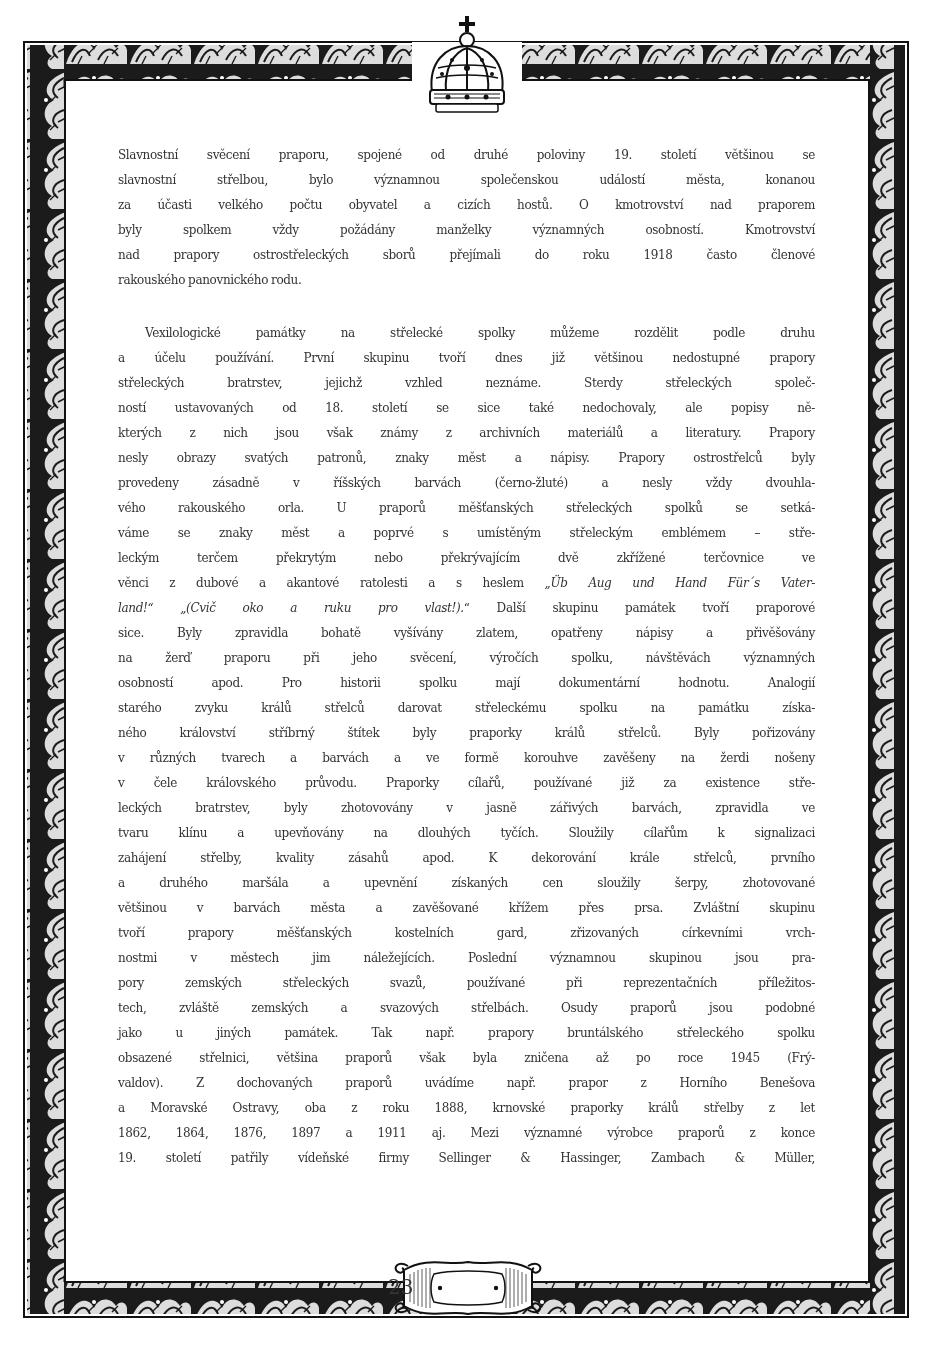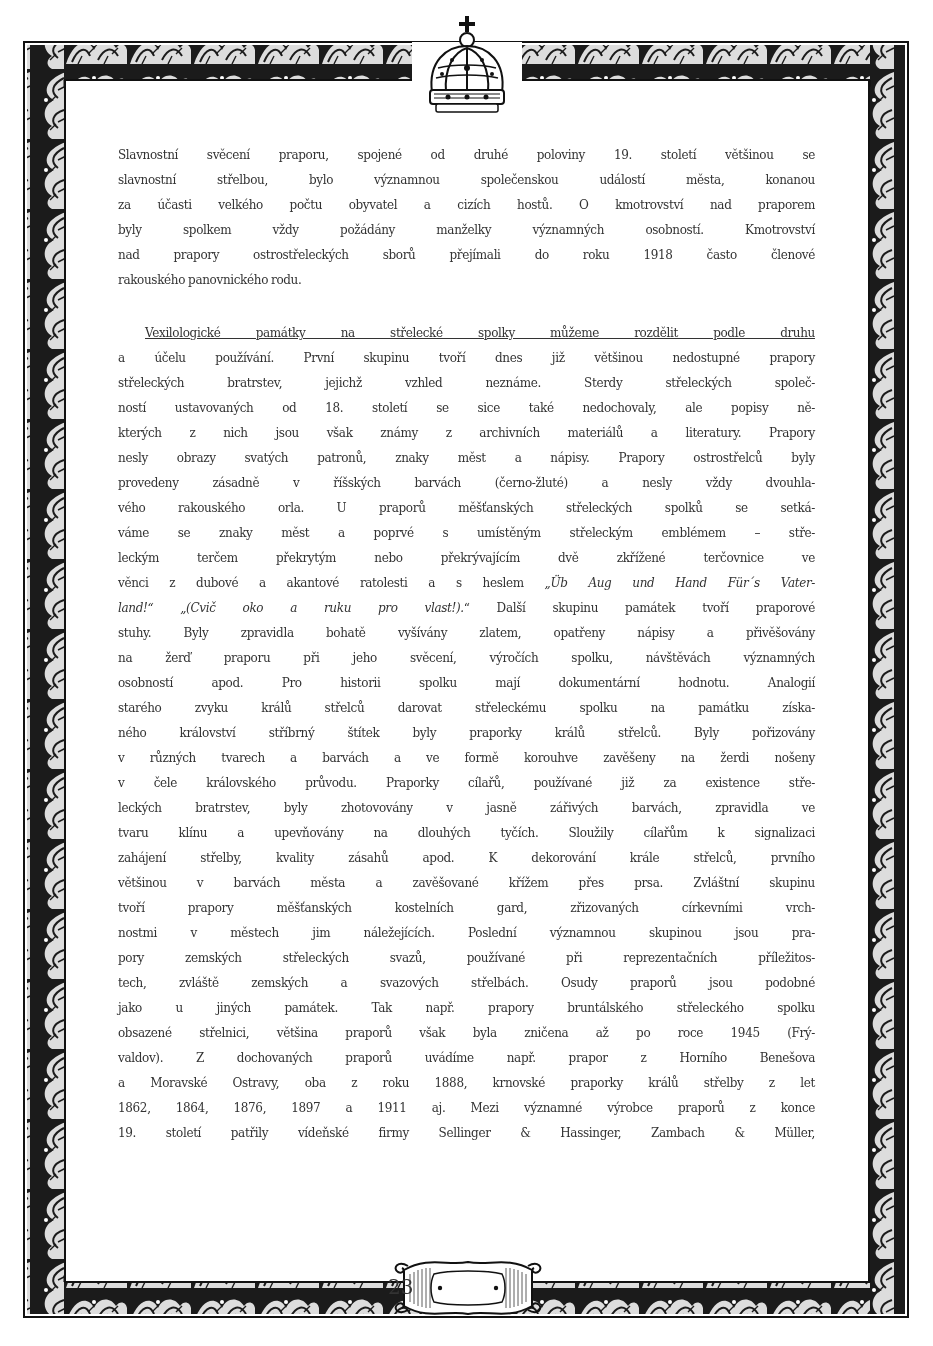--- a/index.html
+++ b/index.html
@@ -17,21 +17,21 @@
   .crown { position:absolute; left:412px; top:8px; width:110px; height:112px; }
   .cartouche { position:absolute; left:388px; top:1252px; width:160px; height:70px; }
   .page-number { position:absolute; left:388px; top:1274px; width:160px; text-align:left;
     font-family:"DejaVu Serif", serif; font-size:20px; color:#333; line-height:26px; }
 
   .text-block { position:absolute; left:118px; width:697px; font-family:"DejaVu Serif", serif;
     font-size:12px; color:#333; }
   .line { height:25px; line-height:25px; white-space:nowrap; text-align:justify;
     text-align-last:justify; letter-spacing:-0.35px; word-spacing:-0.5px; }
   .line.last { text-align-last:left; }
-  .line.indent { padding-left:27px;text-decoration:underline; }
+  .line.indent { padding-left:27px; }
   .it { font-style:italic; }
 </style>
 </head>
 <body>
 
 <div class="page">
 
   <div class="frame-outer"></div>
   <svg class="ornament-svg" width="933" height="1346">
     <defs>
@@ -125,30 +125,31 @@
     <div class="line">střeleckých bratrstev, jejichž vzhled neznáme. Sterdy střeleckých společ-</div>
     <div class="line">ností ustavovaných od 18. století se sice také nedochovaly, ale popisy ně-</div>
     <div class="line">kterých z nich jsou však známy z archivních materiálů a literatury. Prapory</div>
     <div class="line">nesly obrazy svatých patronů, znaky měst a nápisy. Prapory ostrostřelců byly</div>
     <div class="line">provedeny zásadně v říšských barvách (černo-žluté) a nesly vždy dvouhla-</div>
     <div class="line">vého rakouského orla. U praporů měšťanských střeleckých spolků se setká-</div>
     <div class="line">váme se znaky měst a poprvé s umístěným střeleckým emblémem – stře-</div>
     <div class="line">leckým terčem překrytým nebo překrývajícím dvě zkřížené terčovnice ve</div>
     <div class="line"><span>věnci z dubové a akantové ratolesti a s heslem </span><span class="it">„Üb Aug und Hand Für´s Vater-</span></div>
     <div class="line"><span class="it">land!“ „(Cvič oko a ruku pro vlast!).</span><span>“ Další skupinu památek tvoří praporové</span></div>
-    <div class="line">stuhy. Byly zpravidla bohatě vyšívány zlatem, opatřeny nápisy a přivěšovány</div>
+    <div class="line">sice. Byly zpravidla bohatě vyšívány zlatem, opatřeny nápisy a přivěšovány</div>
     <div class="line">na žerď praporu při jeho svěcení, výročích spolku, návštěvách významných</div>
     <div class="line">osobností apod. Pro historii spolku mají dokumentární hodnotu. Analogií</div>
     <div class="line">starého zvyku králů střelců darovat střeleckému spolku na památku získa-</div>
     <div class="line">ného království stříbrný štítek byly praporky králů střelců. Byly pořizovány</div>
     <div class="line">v různých tvarech a barvách a ve formě korouhve zavěšeny na žerdi nošeny</div>
     <div class="line">v čele královského průvodu. Praporky cílařů, používané již za existence stře-</div>
     <div class="line">leckých bratrstev, byly zhotovovány v jasně zářivých barvách, zpravidla ve</div>
     <div class="line">tvaru klínu a upevňovány na dlouhých tyčích. Sloužily cílařům k signalizaci</div>
     <div class="line">zahájení střelby, kvality zásahů apod. K dekorování krále střelců, prvního</div>
+    <div class="line">a druhého maršála a upevnění získaných cen sloužily šerpy, zhotovované</div>
     <div class="line">většinou v barvách města a zavěšované křížem přes prsa. Zvláštní skupinu</div>
     <div class="line">tvoří prapory měšťanských kostelních gard, zřizovaných církevními vrch-</div>
     <div class="line">nostmi v městech jim náležejících. Poslední významnou skupinou jsou pra-</div>
     <div class="line">pory zemských střeleckých svazů, používané při reprezentačních příležitos-</div>
     <div class="line">tech, zvláště zemských a svazových střelbách. Osudy praporů jsou podobné</div>
     <div class="line">jako u jiných památek. Tak např. prapory bruntálského střeleckého spolku</div>
     <div class="line">obsazené střelnici, většina praporů však byla zničena až po roce 1945 (Frý-</div>
     <div class="line">valdov). Z dochovaných praporů uvádíme např. prapor z Horního Benešova</div>
     <div class="line">a Moravské Ostravy, oba z roku 1888, krnovské praporky králů střelby z let</div>
     <div class="line">1862, 1864, 1876, 1897 a 1911 aj. Mezi významné výrobce praporů z konce</div>

